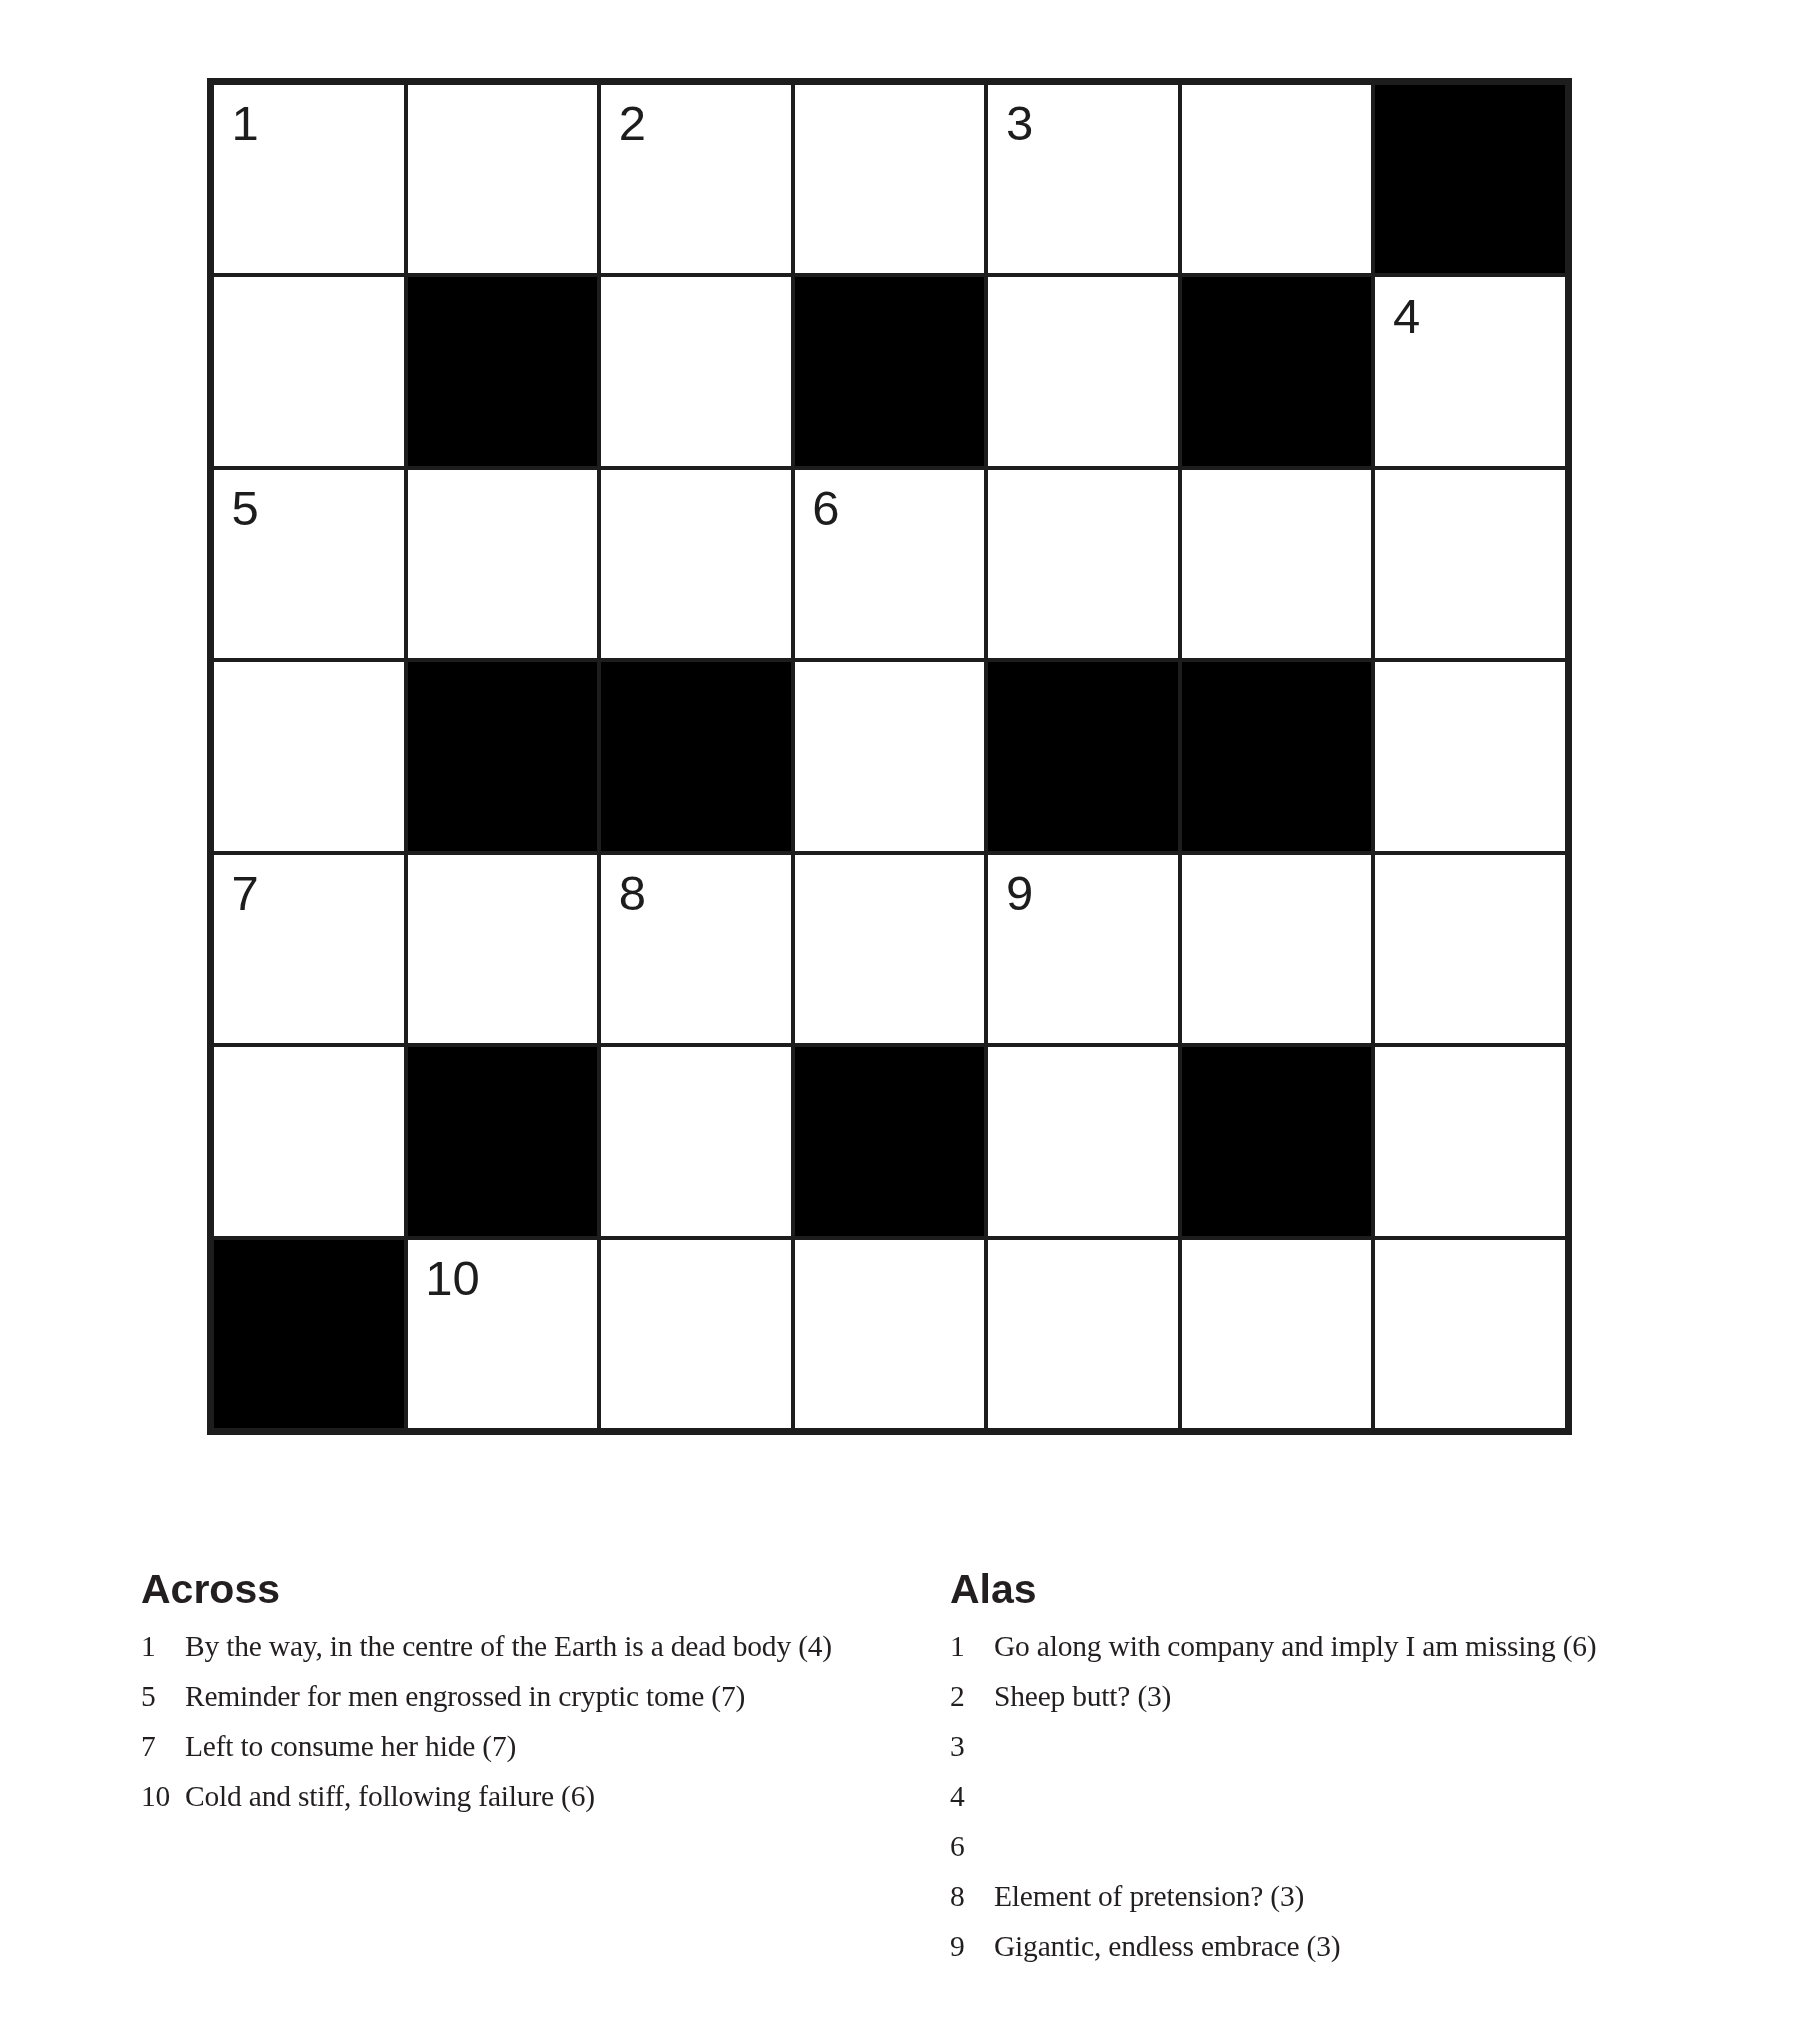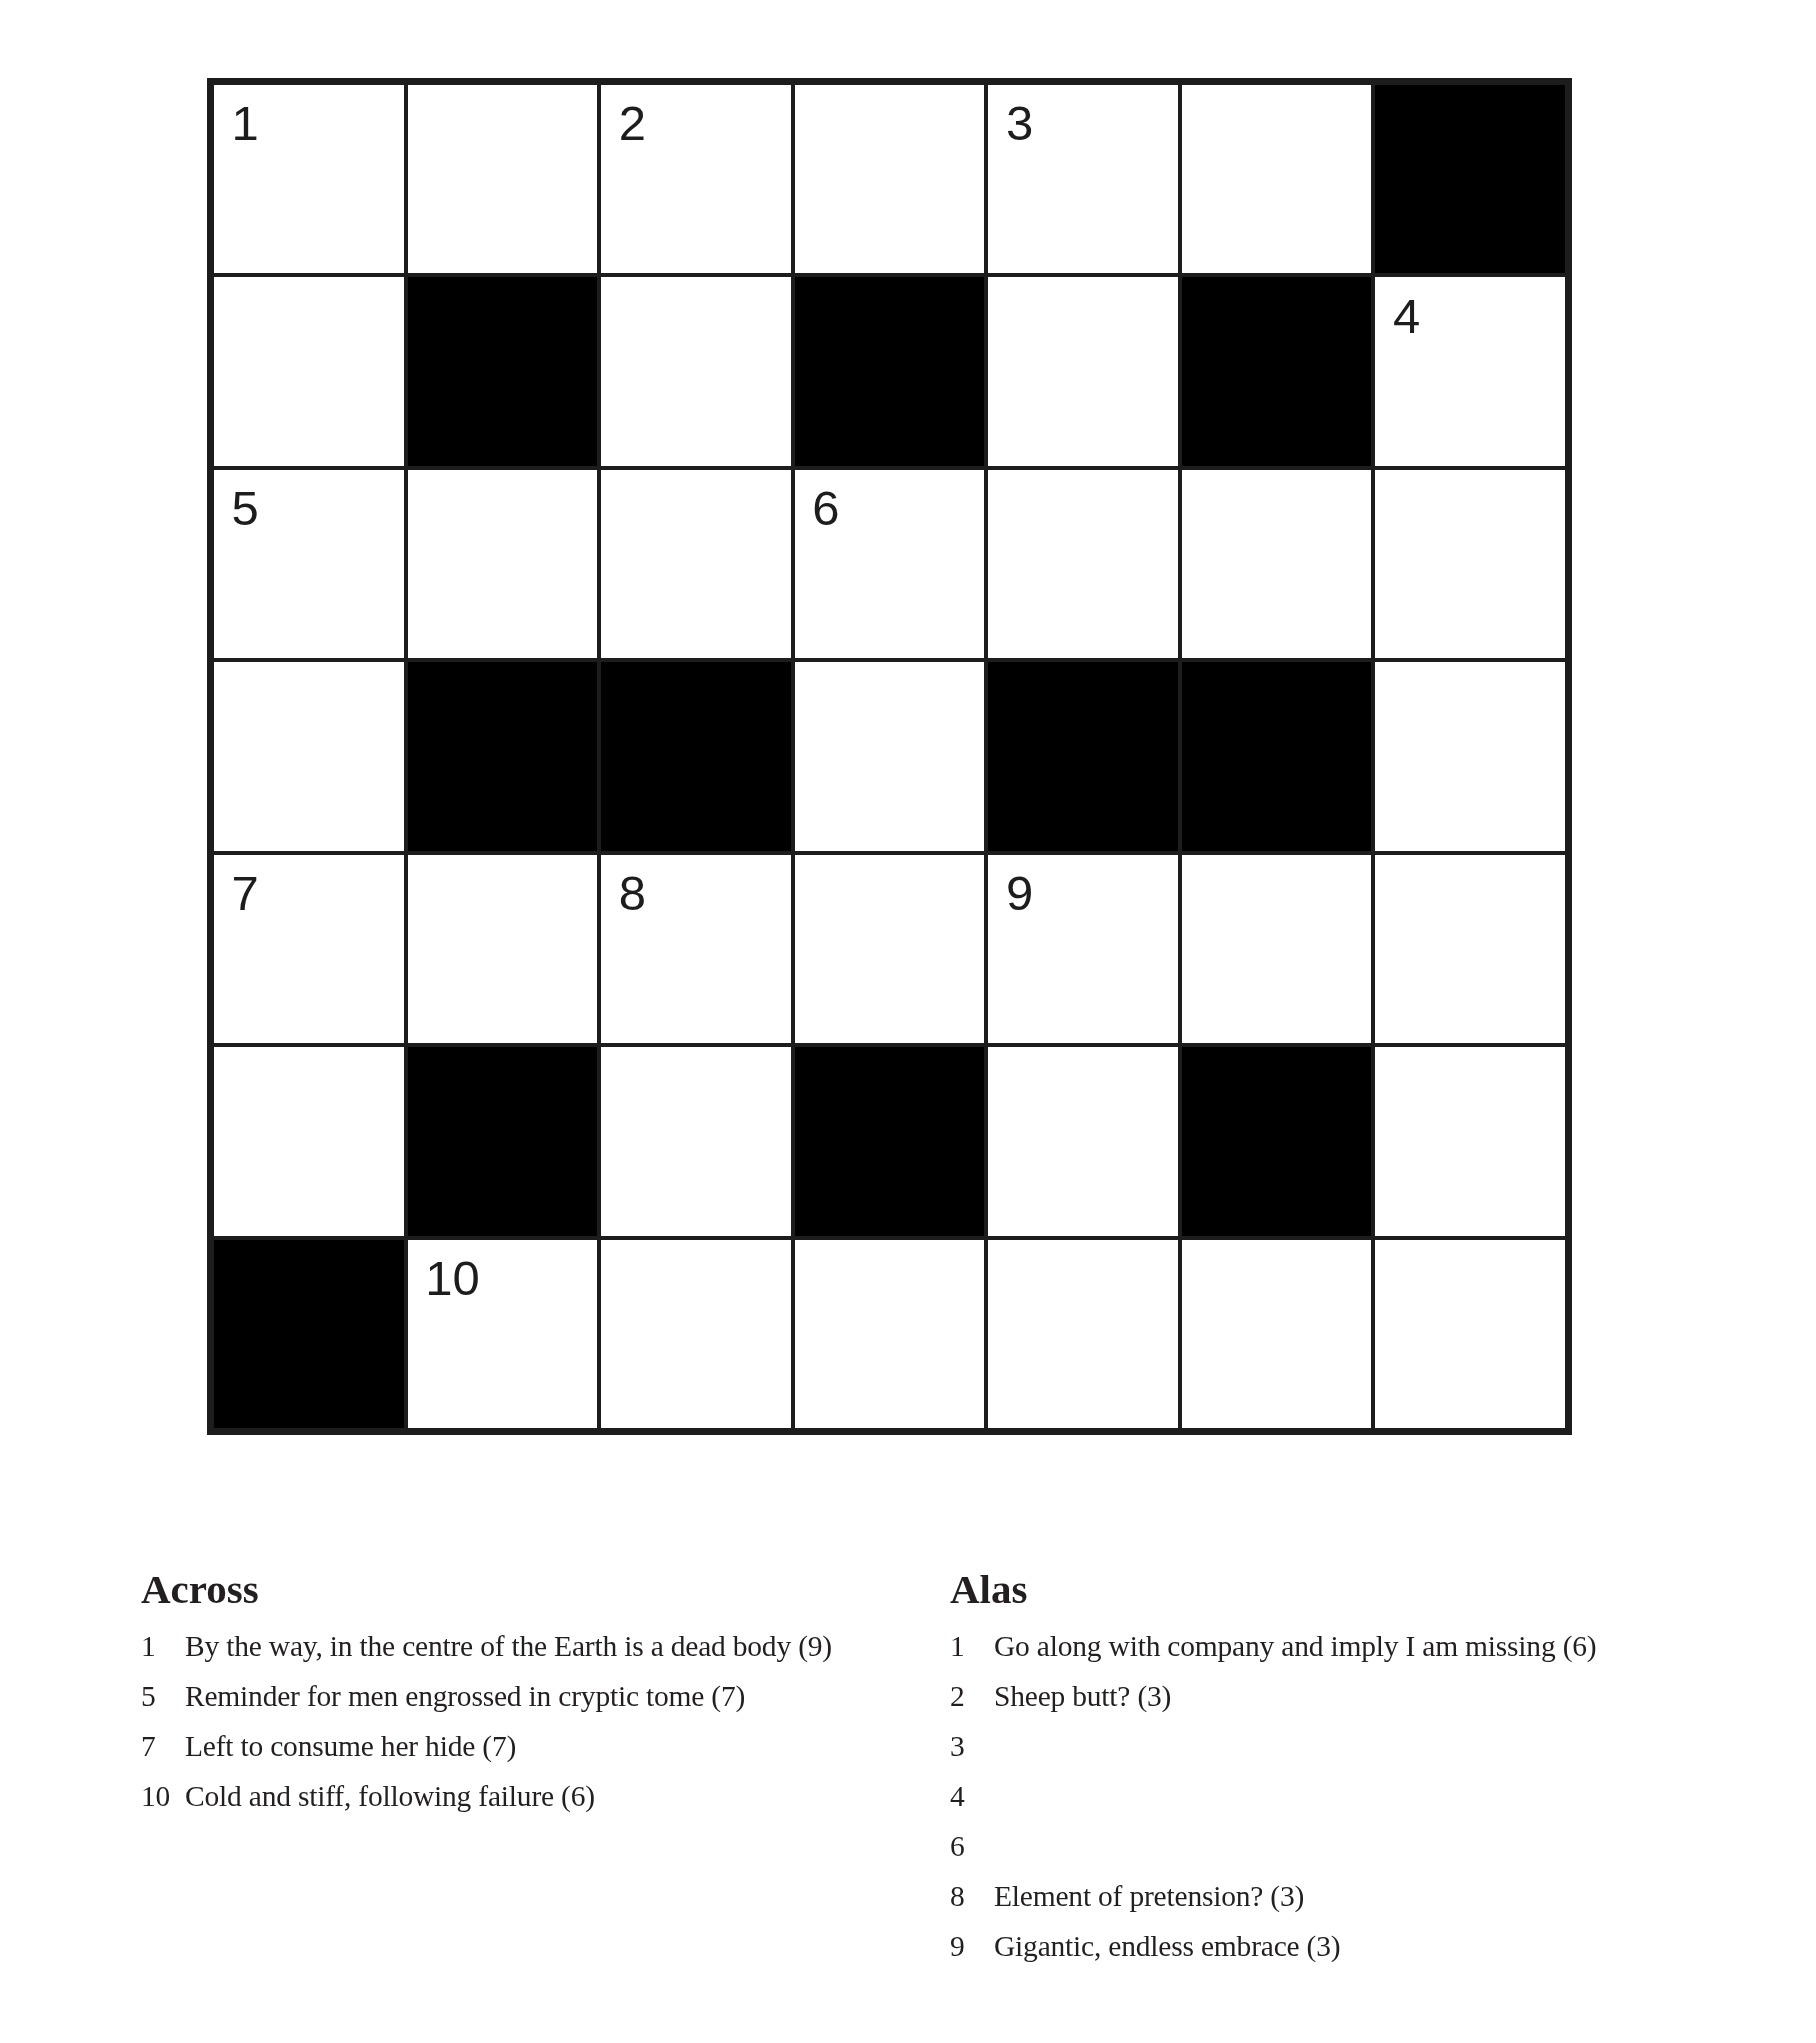--- a/index.html
+++ b/index.html
@@ -54,21 +54,21 @@
   
   .clues-col{
     position:absolute;
     top:1565px;
   }
   .clues-col.across{ left:141px;  width:802px; }
   .clues-col.down  { left:950px; width:867px; }
 
   .clues-title{
     margin:0 0 8px 0;
-    font-family:Liberation Serif, serif;
+    font-family:Liberation Sans, sans-serif;
     font-weight:700;
     font-size:41px;
     line-height:48px;
     color:var(--ink);
   }
   .clue-list{
     margin:0;
     padding:0;
     list-style:none;
   }
@@ -164,21 +164,21 @@
       <div class="cell"></div>
       <div class="cell"></div>
       <div class="cell"></div>
     </div>
 
   <div class="clues-col across">
     <h2 class="clues-title">Across</h2>
     <ul class="clue-list">
         <li class="clue">
           <span class="cnum">1</span>
-          <span class="ctxt">By the way, in the centre of the Earth is a dead body (9)</span>
+          <span class="ctxt">By the way, in the centre of the Earth is a dead body (4)</span>
         </li>
         <li class="clue">
           <span class="cnum">5</span>
           <span class="ctxt">Reminder for men engrossed in cryptic tome (7)</span>
         </li>
         <li class="clue">
           <span class="cnum">7</span>
           <span class="ctxt">Left to consume her hide (7)</span>
         </li>
         <li class="clue">

